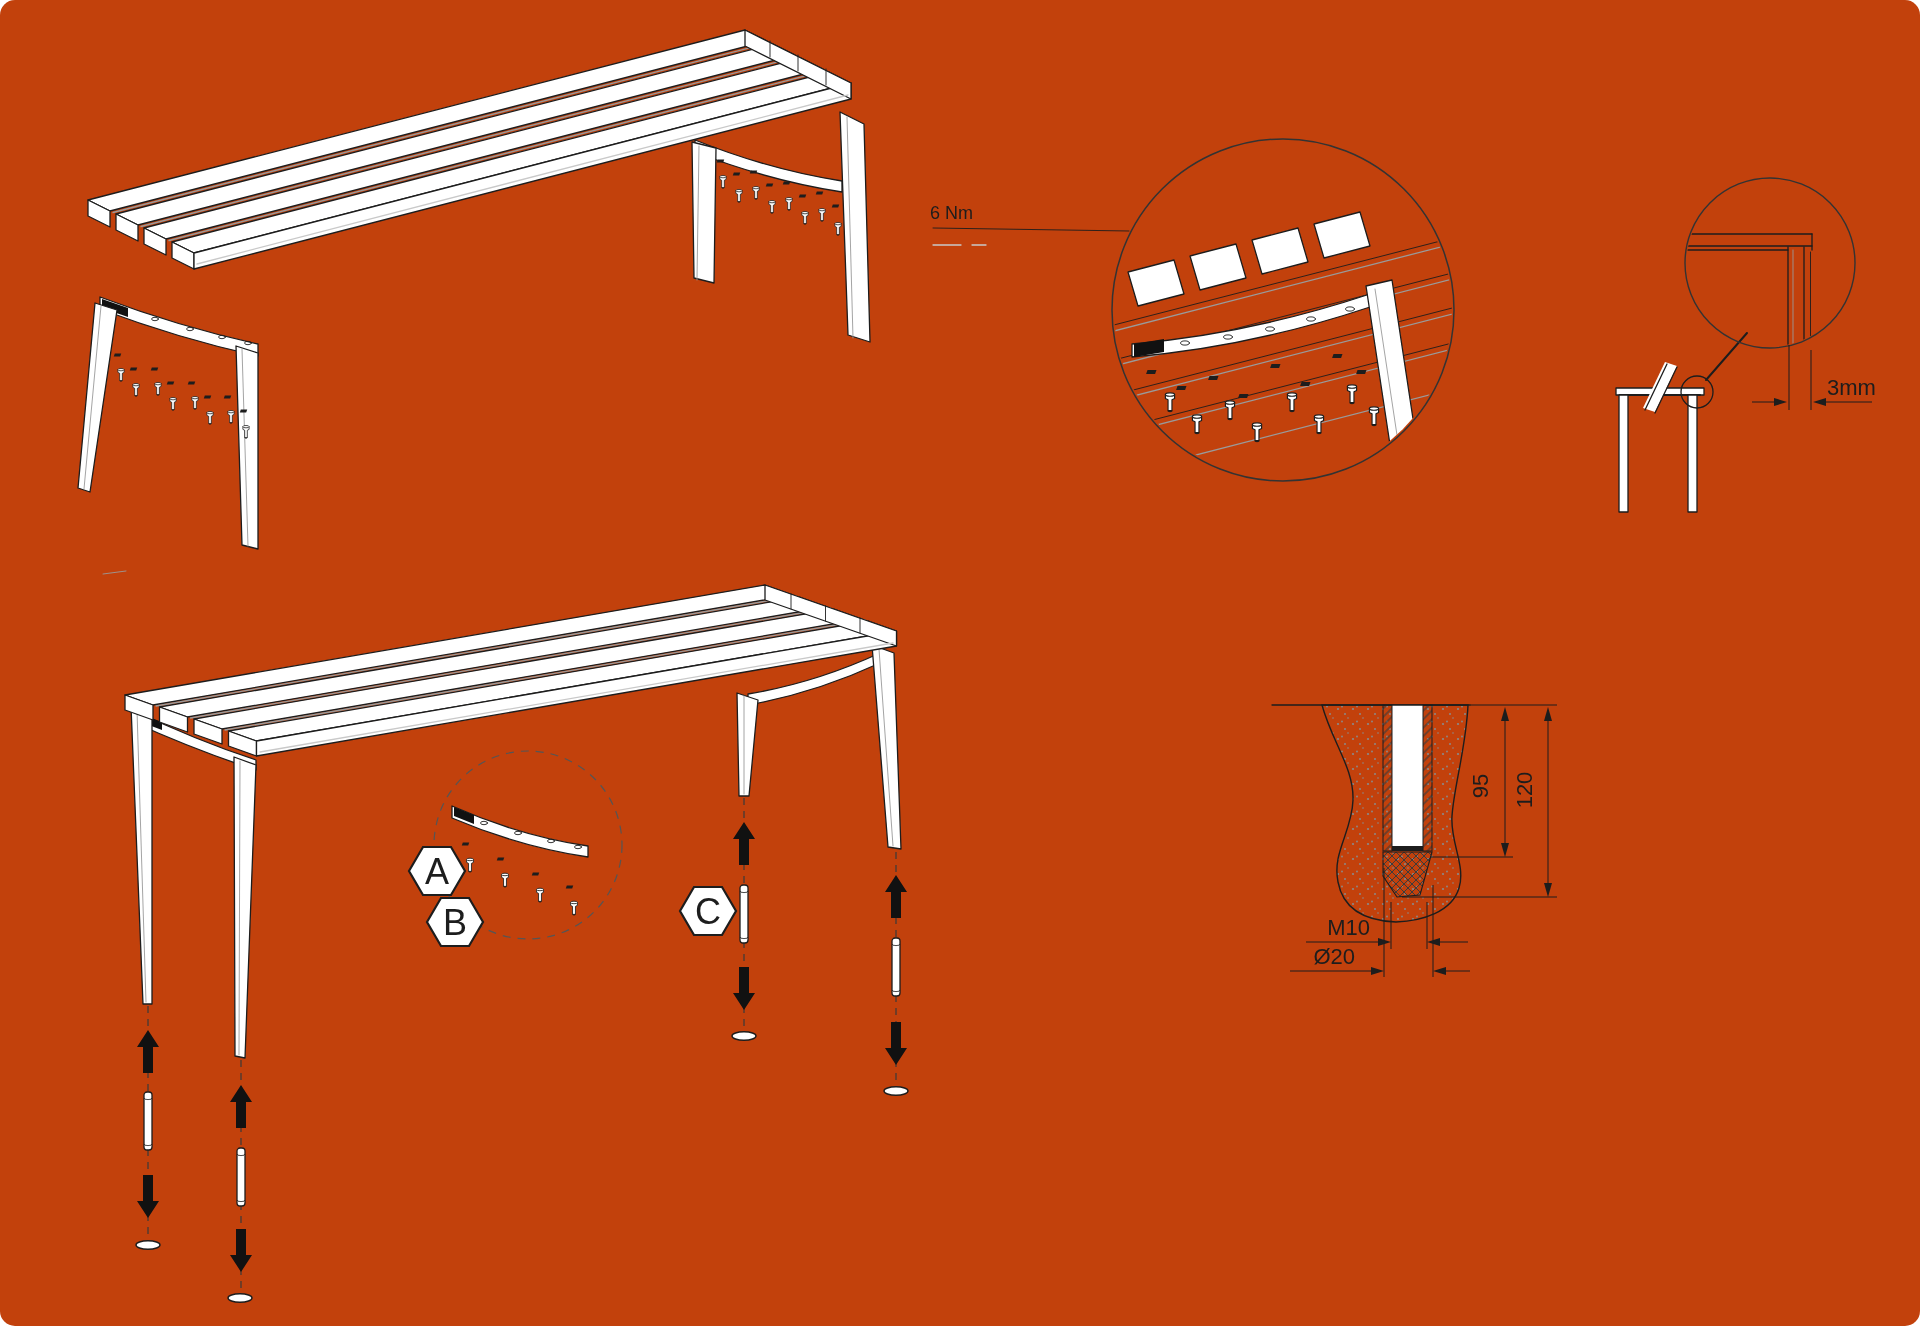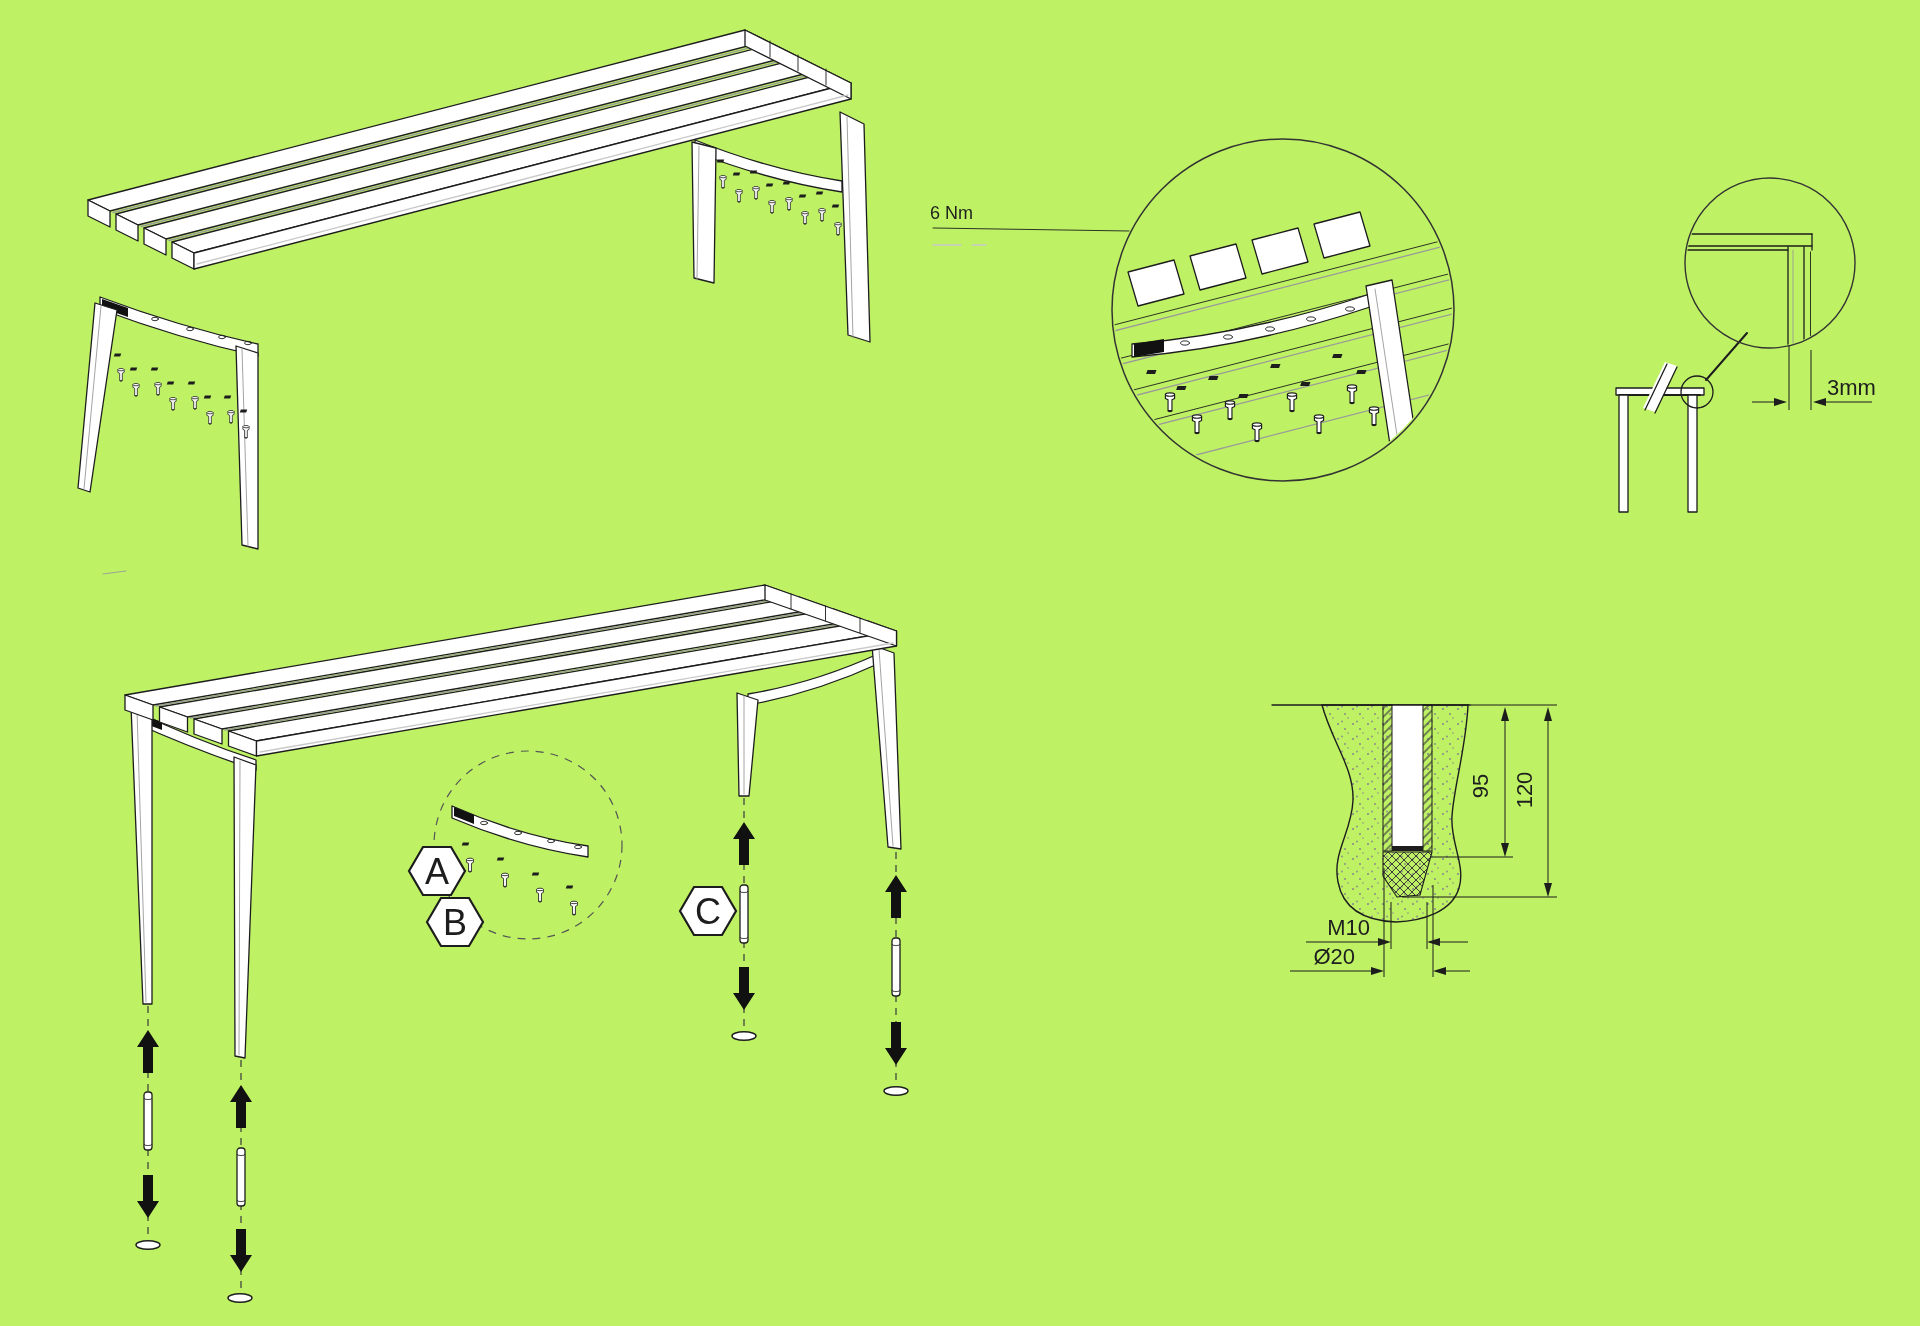--- a/index.html
+++ b/index.html
@@ -1,16 +1,16 @@
 <!DOCTYPE html>
 <html><head>
 <meta charset="utf-8">
 <style>
   html,body{margin:0;padding:0;background:#ffffff;}
-  #stage{position:relative;width:1920px;height:1326px;background:#bef264;overflow:hidden;}
+  #stage{position:relative;width:1920px;height:1326px;background:#c2410c;overflow:hidden;border-radius:15px;}
   svg{position:absolute;left:0;top:0;}
   .outline{fill:#fff;stroke:#1d1d1d;stroke-width:1.3;stroke-linejoin:round;}
   .ln{fill:none;stroke:#1d1d1d;stroke-width:1.3;stroke-linejoin:round;stroke-linecap:round;}
   .thin{stroke-width:0.9;}
   .thick{stroke-width:2;}
   .gray{stroke:#9a9a9a;}
   .lgray{stroke:#c9c9c9;}
   .dash{fill:none;stroke:#3a3a3a;stroke-width:1.2;stroke-dasharray:7 6;}
   .dashc{fill:none;stroke:#555;stroke-width:1.2;stroke-dasharray:8 7;}
   .dim{fill:none;stroke:#1d1d1d;stroke-width:1;}

